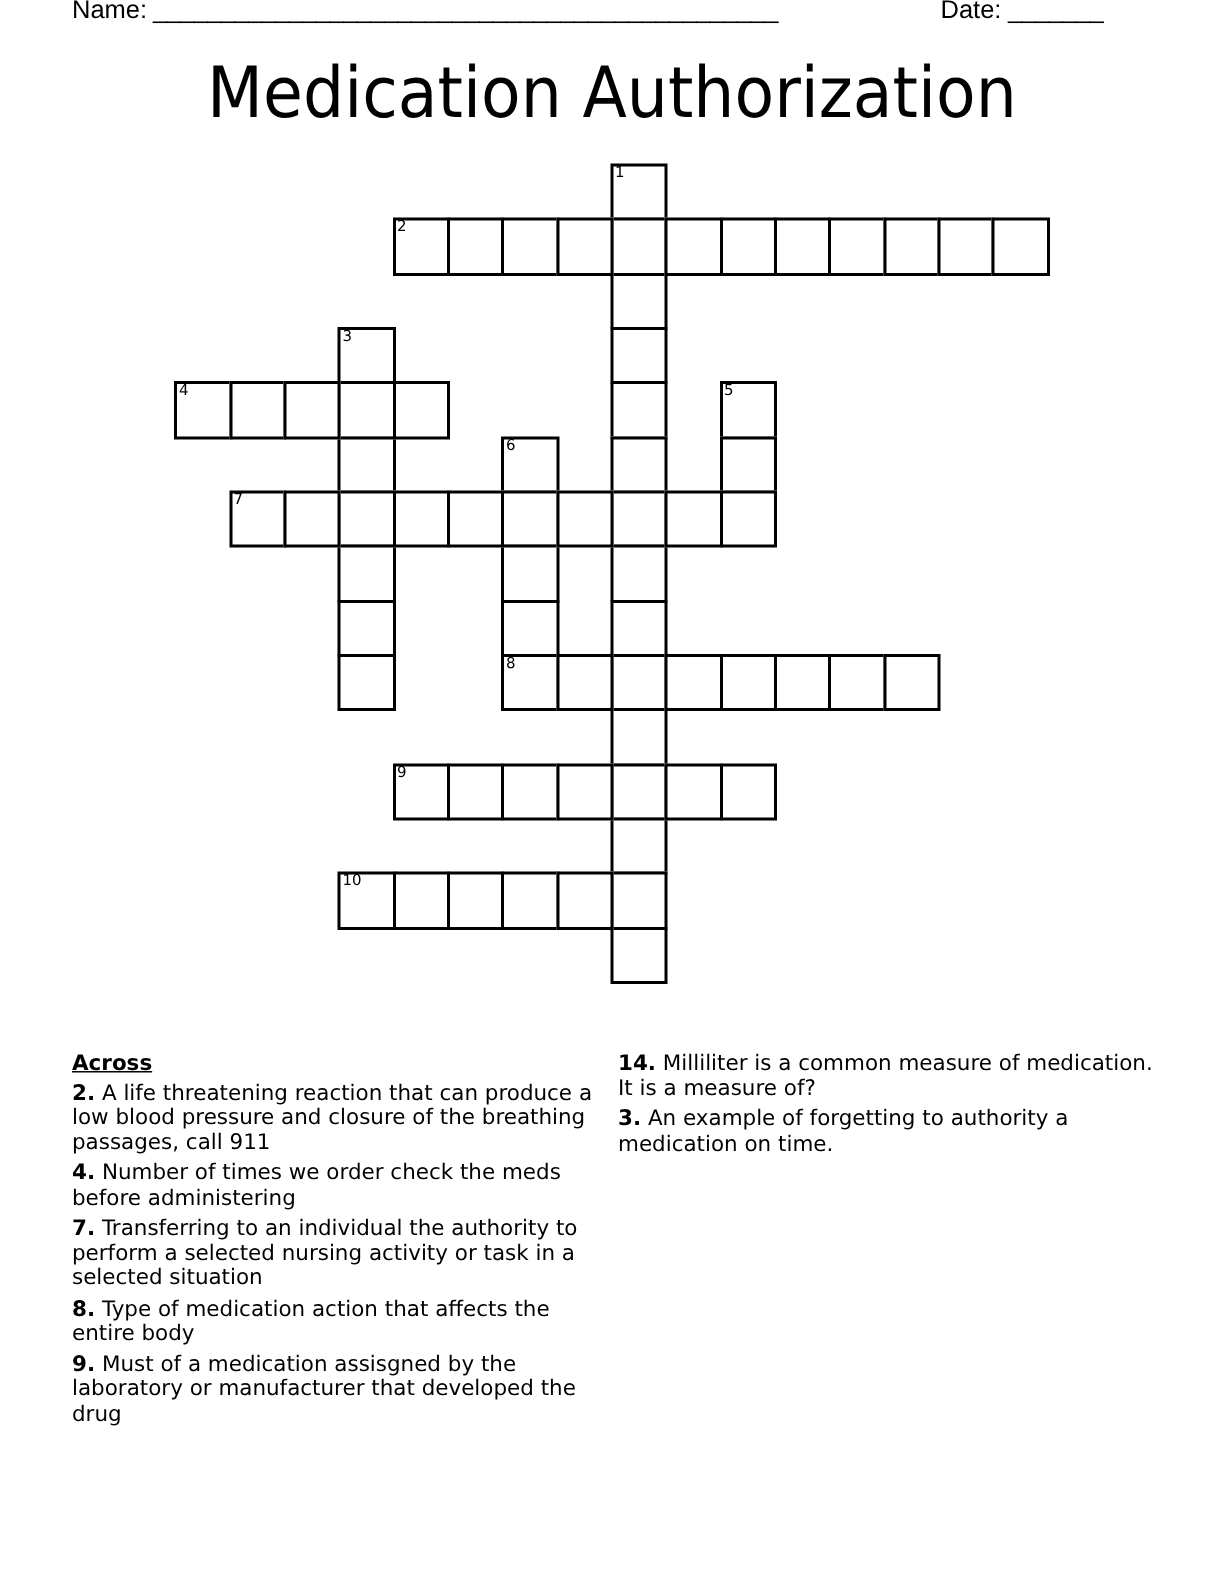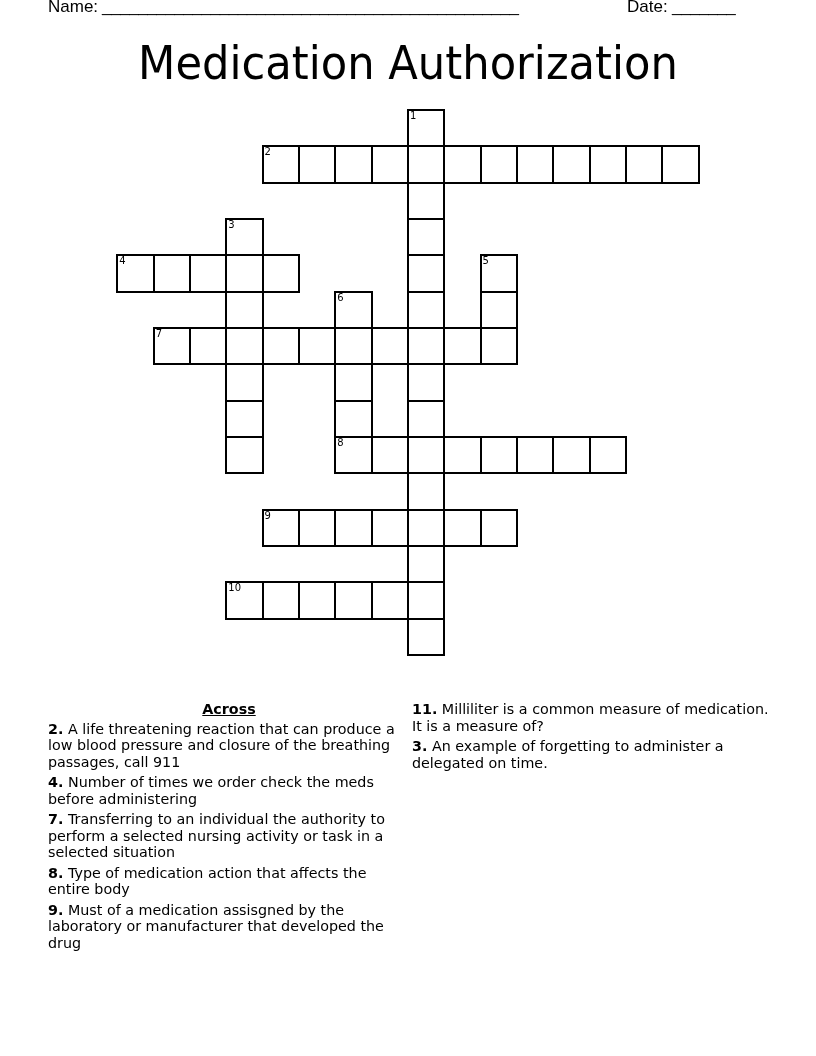--- a/index.html
+++ b/index.html
@@ -26,21 +26,21 @@
     position: absolute; left: 1px; top: -1px;
     font-family: "DejaVu Sans", sans-serif; font-size: 10px; line-height: 12px;
   }
   .clues {
     position: absolute; top: 701px; left: 48px; width: 720px;
     font-family: "DejaVu Sans", sans-serif; font-size: 14.3px; line-height: 16.5px;
   }
   .col { position: absolute; top: 0; width: 362px; }
   .col.left { left: 0; }
   .col.right { left: 364px; }
-  .section-head { font-weight: bold; text-decoration: underline; margin: 0 0 3px 0; text-align: center; }
+  .section-head { font-weight: bold; text-decoration: underline; margin: 0 0 3px 0; }
   .clue { margin: 0 0 4px 0; }
   .clue .cnum { font-weight: bold; }
 </style>
 </head>
 <body>
 
 <div class="header-line">
   <span class="name-label">Name:</span>
   <span class="name-blank">______________________________________________</span>
   <span class="date-label">Date:</span>
@@ -143,16 +143,16 @@
 <div class="clues">
   <div class="col left">
     <div class="section-head">Across</div>
     <div class="clue"><span class="cnum">2.</span><span> A life threatening reaction that can produce a low blood pressure and closure of the breathing passages, call 911</span></div>
     <div class="clue"><span class="cnum">4.</span><span> Number of times we order check the meds before administering</span></div>
     <div class="clue"><span class="cnum">7.</span><span> Transferring to an individual the authority to perform a selected nursing activity or task in a selected situation</span></div>
     <div class="clue"><span class="cnum">8.</span><span> Type of medication action that affects the entire body</span></div>
     <div class="clue"><span class="cnum">9.</span><span> Must of a medication assisgned by the laboratory or manufacturer that developed the drug</span></div>
   </div>
   <div class="col right">
-    <div class="clue"><span class="cnum">11.</span><span> Milliliter is a common measure of medication. It is a measure of?</span></div>
-    <div class="clue"><span class="cnum">3.</span><span> An example of forgetting to administer a delegated on time.</span></div>
+    <div class="clue"><span class="cnum">14.</span><span> Milliliter is a common measure of medication. It is a measure of?</span></div>
+    <div class="clue"><span class="cnum">3.</span><span> An example of forgetting to authority a medication on time.</span></div>
   </div>
 </div>
 
 </body></html>

